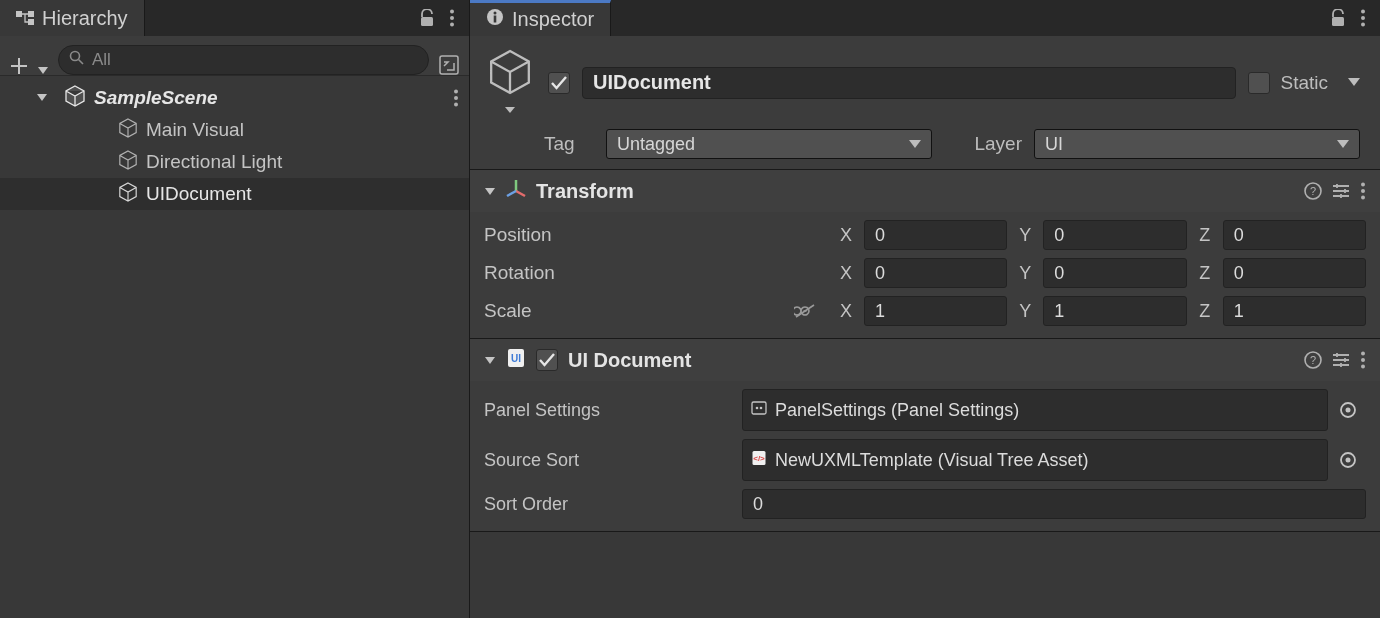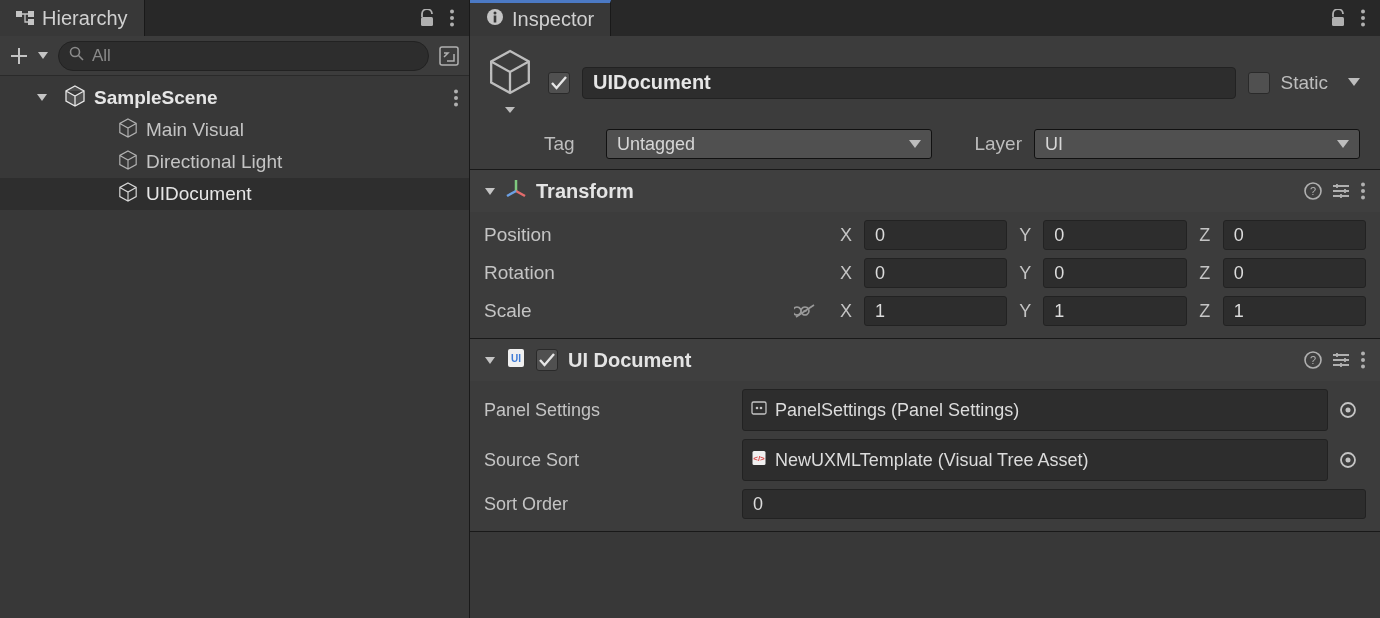--- a/index.html
+++ b/index.html
@@ -20,34 +20,34 @@
   background: #383838; display: flex; align-items: center;
   padding: 0 16px; gap: 8px; font-size: 20px; color: #d0d0d0;
   border-right: 1px solid #191919;
 }
 .tab.insp { border-top: 3px solid #4b79c4; }
 .tab-bar-spacer { flex: 1; }
 .tab-bar-icons { display: flex; align-items: center; gap: 14px; padding-right: 14px; }
 
 .toolbar {
   height: 40px; background: #3c3c3c;
-  display: flex; align-items: center; gap: 10px; padding: 0 10px;
+  display: flex; align-items: flex-end; gap: 10px; padding: 0 10px;
   border-bottom: 1px solid #2a2a2a;
 }
 .search-box {
   flex: 1; height: 30px; background: #2d2d2d;
   border: 1px solid #222; border-radius: 15px;
   display: flex; align-items: center; padding: 0 10px; gap: 8px;
   color: #8a8a8a; font-size: 17px;
 }
 .icn-btn { cursor: pointer; display:inline-flex; align-items:center; }
 
 .tree { padding: 6px 0; }
 .tree-row { height: 32px; display: flex; align-items: center; padding-left: 60px; gap: 8px; font-size: 19px; }
-.tree-row.scene { padding-left: 60px; font-weight: 600; color: #e6e6e6; }
+.tree-row.scene { padding-left: 60px; font-weight: 600; color: #e6e6e6; font-style: italic; }
 .tree-row.indent { padding-left: 118px; }
 .tree-row.selected { background: #2e2e2e; color: #e6e6e6; }
 .tree-row .caret { margin-left: -24px; width: 20px; display:inline-flex; }
 .tree-row .more { margin-left: auto; margin-right: 10px; }
 
 .insp-head {
   padding: 10px 20px 10px 14px; border-bottom: 1px solid #191919;
   display: flex; flex-direction: column; gap: 10px; background:#3c3c3c;
 }
 .insp-head-row1 { display: flex; align-items: center; gap: 12px; }

